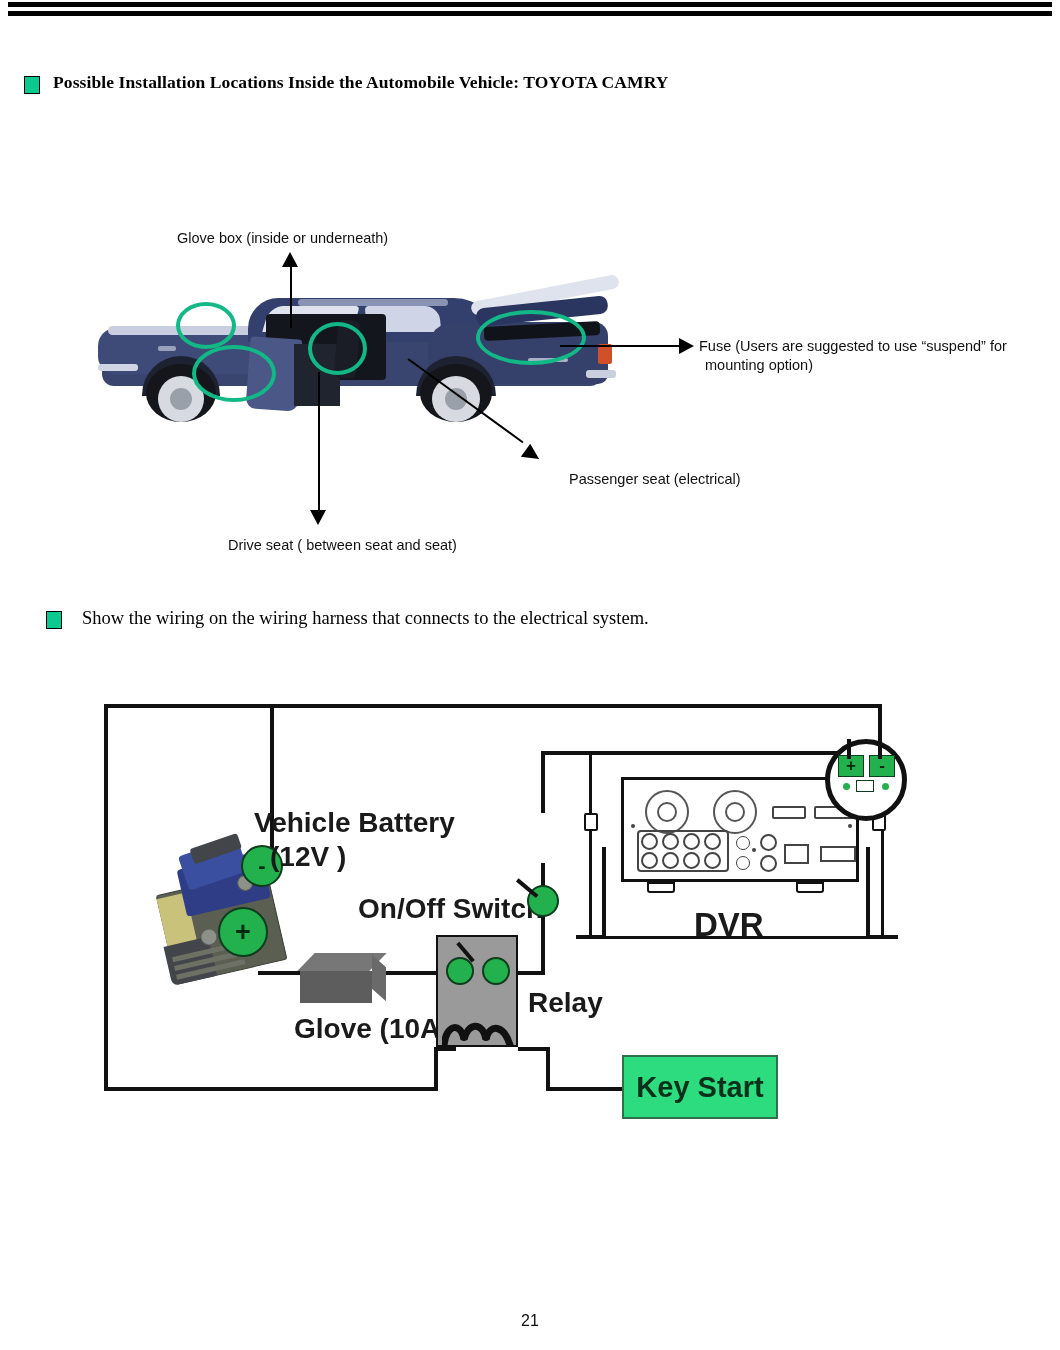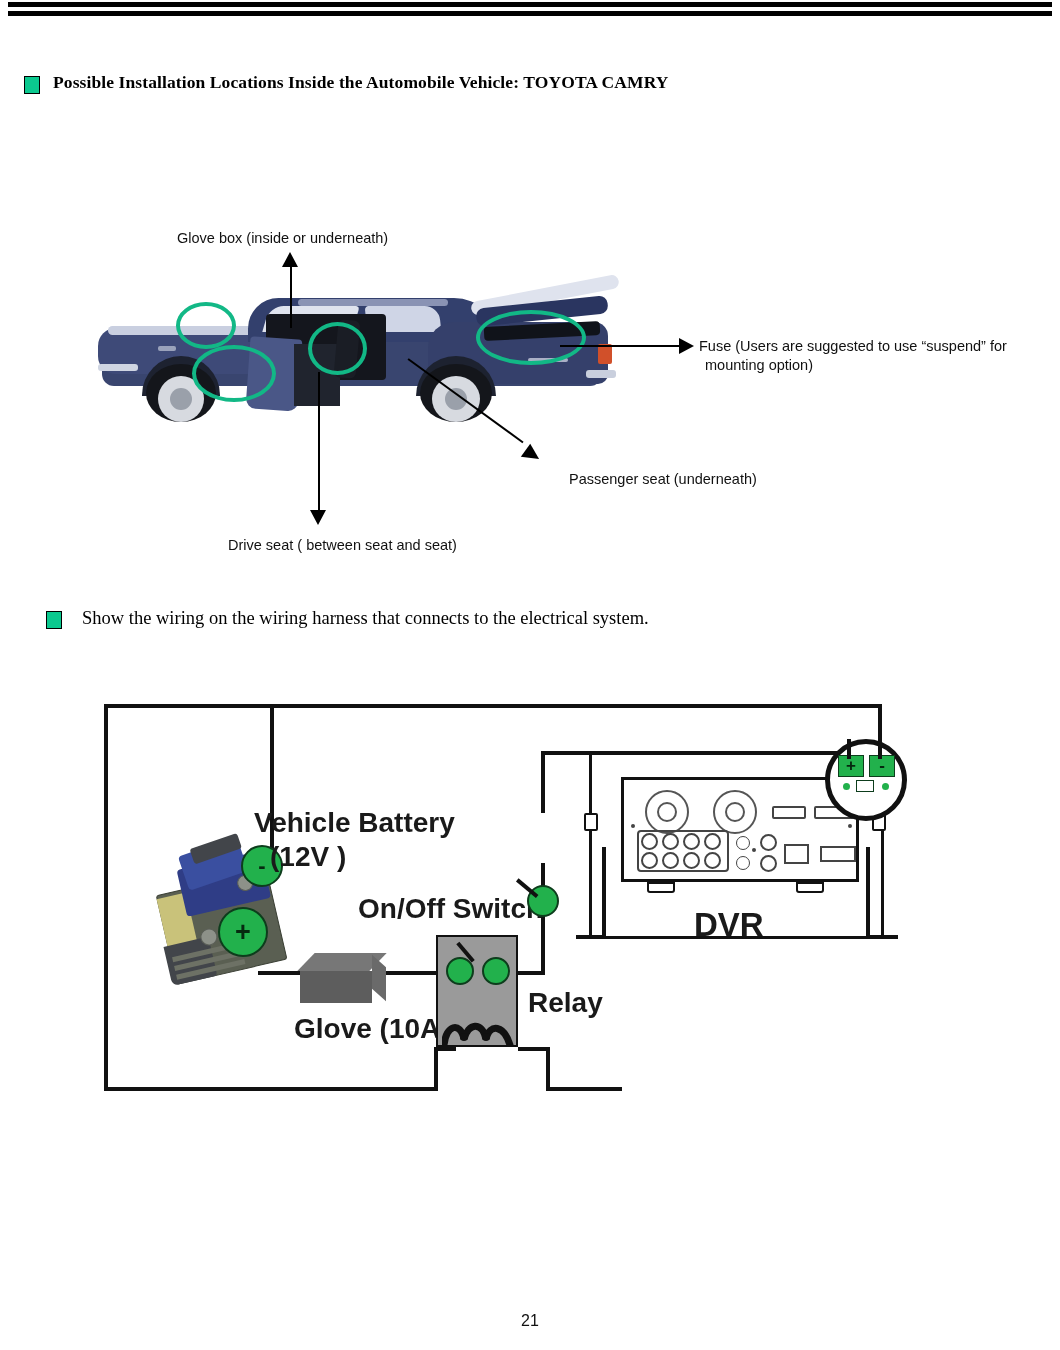--- a/index.html
+++ b/index.html
@@ -184,21 +184,21 @@
 <div class="ln ln-v" style="left:290px;top:266px;height:62px;"></div>
 <div class="arrow arr-up" style="left:282px;top:252px;"></div>
 <div class="lbl" style="left:177px;top:229px;">Glove box (inside or underneath)</div>
 
 <div class="ln ln-v" style="left:318px;top:372px;height:140px;"></div>
 <div class="arrow arr-down" style="left:310px;top:510px;"></div>
 <div class="lbl" style="left:228px;top:536px;">Drive seat ( between seat and seat)</div>
 
 <div class="ln" style="left:408px;top:358px;width:142px;height:2.4px;transform-origin:0 50%;transform:rotate(36deg);"></div>
 <div class="arrow" style="left:524px;top:447px;border-left:16px solid #000;border-top:7px solid transparent;border-bottom:9px solid transparent;transform:rotate(36deg);"></div>
-<div class="lbl" style="left:569px;top:470px;">Passenger seat (underneath)</div>
+<div class="lbl" style="left:569px;top:470px;">Passenger seat (electrical)</div>
 
 <div class="ln ln-h" style="left:560px;top:345px;width:122px;"></div>
 <div class="arrow arr-right" style="left:679px;top:338px;"></div>
 <div class="lbl" style="left:699px;top:337px;width:390px;">
   <span>Fuse (Users are suggested to use “suspend” for</span>
   <span style="display:block;margin-left:6px;">mounting option)</span>
 </div>
 
 <div class="bullet" style="left:46px;top:611px;"></div>
 <div class="h-plain" style="left:82px;top:608px;">Show the wiring on the wiring harness that connects to the electrical system.</div>
@@ -323,16 +323,17 @@
   <div class="magnifier" style="left:735px;top:44px;width:82px;height:82px;"></div>
   <div class="pm-green" style="left:748px;top:60px;width:26px;height:22px;">+</div>
   <div class="pm-green" style="left:779px;top:60px;width:26px;height:22px;">-</div>
   <div class="pm-led" style="left:753px;top:88px;width:7px;height:7px;"></div>
   <div class="pm-sq" style="left:766px;top:85px;width:18px;height:12px;"></div>
   <div class="pm-led" style="left:792px;top:88px;width:7px;height:7px;"></div>
 
   <div class="wire wire-v" style="left:757px;top:44px;height:20px;"></div>
   <div class="wire wire-v" style="left:788px;top:9px;height:55px;"></div>
 
+  <div class="keystart" style="left:532px;top:360px;width:156px;height:64px;">Key Start</div>
 
 </div>
 
 <div id="page-number">21</div>
 
 </body></html>

